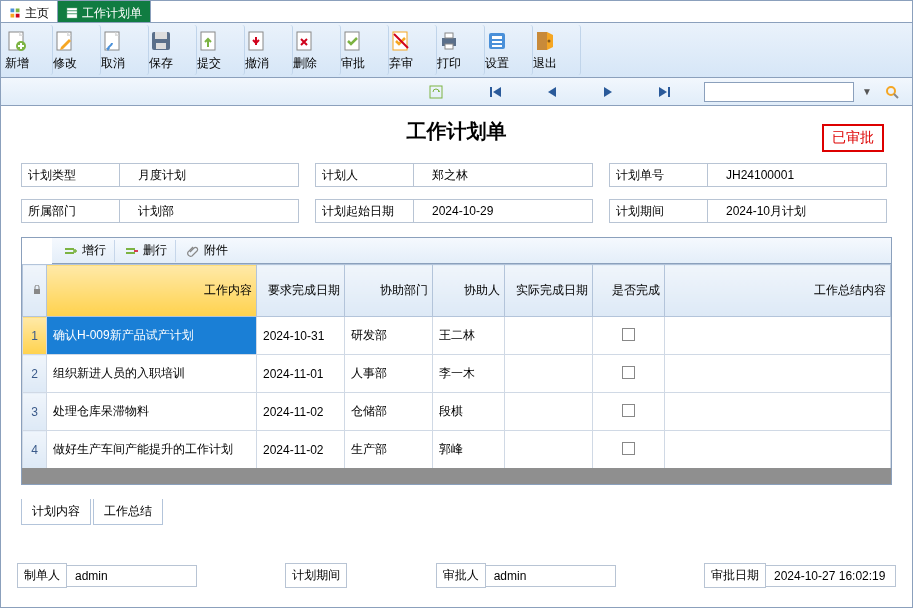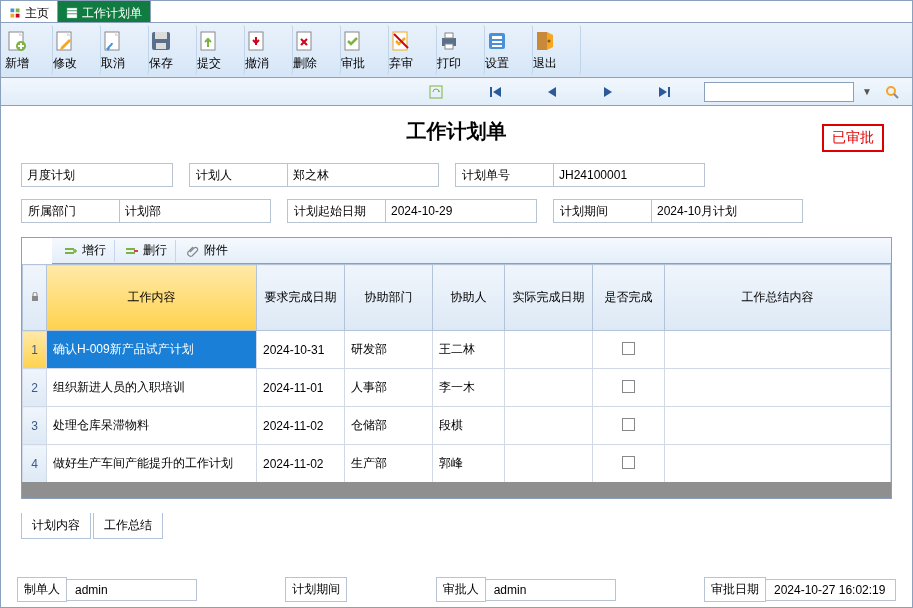--- a/index.html
+++ b/index.html
@@ -13,27 +13,27 @@
 .tool-icon { width: 24px; height: 24px; margin-bottom: 2px; }
 .navbar { display: flex; justify-content: flex-end; align-items: center; background: linear-gradient(#f2f7fd, #e1edf9); border-bottom: 1px solid #8ba0bc; padding: 4px 8px; gap: 8px; height: 28px; }
 .nav-btn { width: 24px; height: 20px; display: flex; align-items: center; justify-content: center; cursor: pointer; }
 .search-box { width: 150px; height: 20px; border: 1px solid #8ba0bc; padding: 0 4px; }
 .title-area { display: flex; align-items: center; justify-content: center; padding: 12px 20px; position: relative; }
 .page-title { font-size: 20px; font-weight: bold; }
 .approve-stamp { position: absolute; right: 28px; top: 18px; border: 2px solid #d00; color: #d00; padding: 3px 8px; font-size: 14px; }
 .form-row { display: flex; gap: 16px; padding: 6px 20px; }
 .form-group { display: flex; }
 .form-label { width: 98px; height: 24px; border: 1px solid #b8c4d4; border-right: none; display: flex; align-items: center; padding: 0 6px; background: #fff; }
-.form-value { width: 152px; height: 24px; border: 1px solid #b8c4d4; display: flex; align-items: center; padding: 0 5px; background: #fff; }
+.form-value { width: 180px; height: 24px; border: 1px solid #b8c4d4; display: flex; align-items: center; padding: 0 18px; background: #fff; }
 .grid-wrap { margin: 8px 20px 4px; border: 1px solid #8ba0bc; }
 .grid-toolbar { display: flex; background: linear-gradient(#f5f9fe, #e4eef9); border-bottom: 1px solid #8ba0bc; height: 26px; align-items: center; padding: 0 4px; gap: 2px; margin-left: 30px; }
 .grid-tool-btn { display: flex; align-items: center; gap: 4px; padding: 2px 8px; cursor: pointer; border-right: 1px solid #c6d6ea; height: 22px; }
 .grid-tool-btn:last-child { border-right: none; }
 .grid-table { width: 100%; border-collapse: collapse; }
-.grid-table th { background: linear-gradient(#f0f5fb, #dde9f6); border: 1px solid #b3c4da; padding: 24px 4px; font-weight: normal; text-align: center; }
+.grid-table th { background: linear-gradient(#f0f5fb, #dde9f6); border: 1px solid #b3c4da; padding: 17px 4px; font-weight: normal; text-align: right; }
 .grid-table th.sel { background: linear-gradient(#ffe9a8, #ffd24d); }
 .grid-table td { border: 1px solid #d0d9e5; padding: 10px 6px; text-align: left; }
 .grid-table td.rownum { background: linear-gradient(#f0f5fb, #dde9f6); text-align: center; width: 24px; color: #3a5a8a;}
 .grid-table td.rownum.sel { background: linear-gradient(#ffe9a8, #ffd24d); }
 .grid-table tr.selected td.content-cell { background: #1a7fd6; color: #fff; }
 .grid-table tr:last-child td { border-bottom: none; }
 .checkbox { width: 13px; height: 13px; border: 1px solid #888; display: inline-block; margin: 0 auto; background: #fff; }
 .grid-footer { height: 16px; background: #8f8f8f; }
 .bottom-tabs { display: flex; margin: 14px 20px; }
 .bottom-tab { padding: 4px 10px; border: 1px solid #b3c4da; border-top: none; margin-right: 2px; cursor: pointer; background: #fff; }
@@ -247,20 +247,21 @@
     </div>
 </div>
 
 <div class="title-area">
   <div class="page-title">工作计划单</div>
   <div class="approve-stamp">已审批</div>
 </div>
 
 <div class="form-row">
   <div class="form-group">
+      <div class="form-label">计划类型</div>
       <div class="form-value">月度计划</div>
     </div>
   <div class="form-group">
       <div class="form-label">计划人</div>
       <div class="form-value">郑之林</div>
     </div>
   <div class="form-group">
       <div class="form-label">计划单号</div>
       <div class="form-value">JH24100001</div>
     </div>

